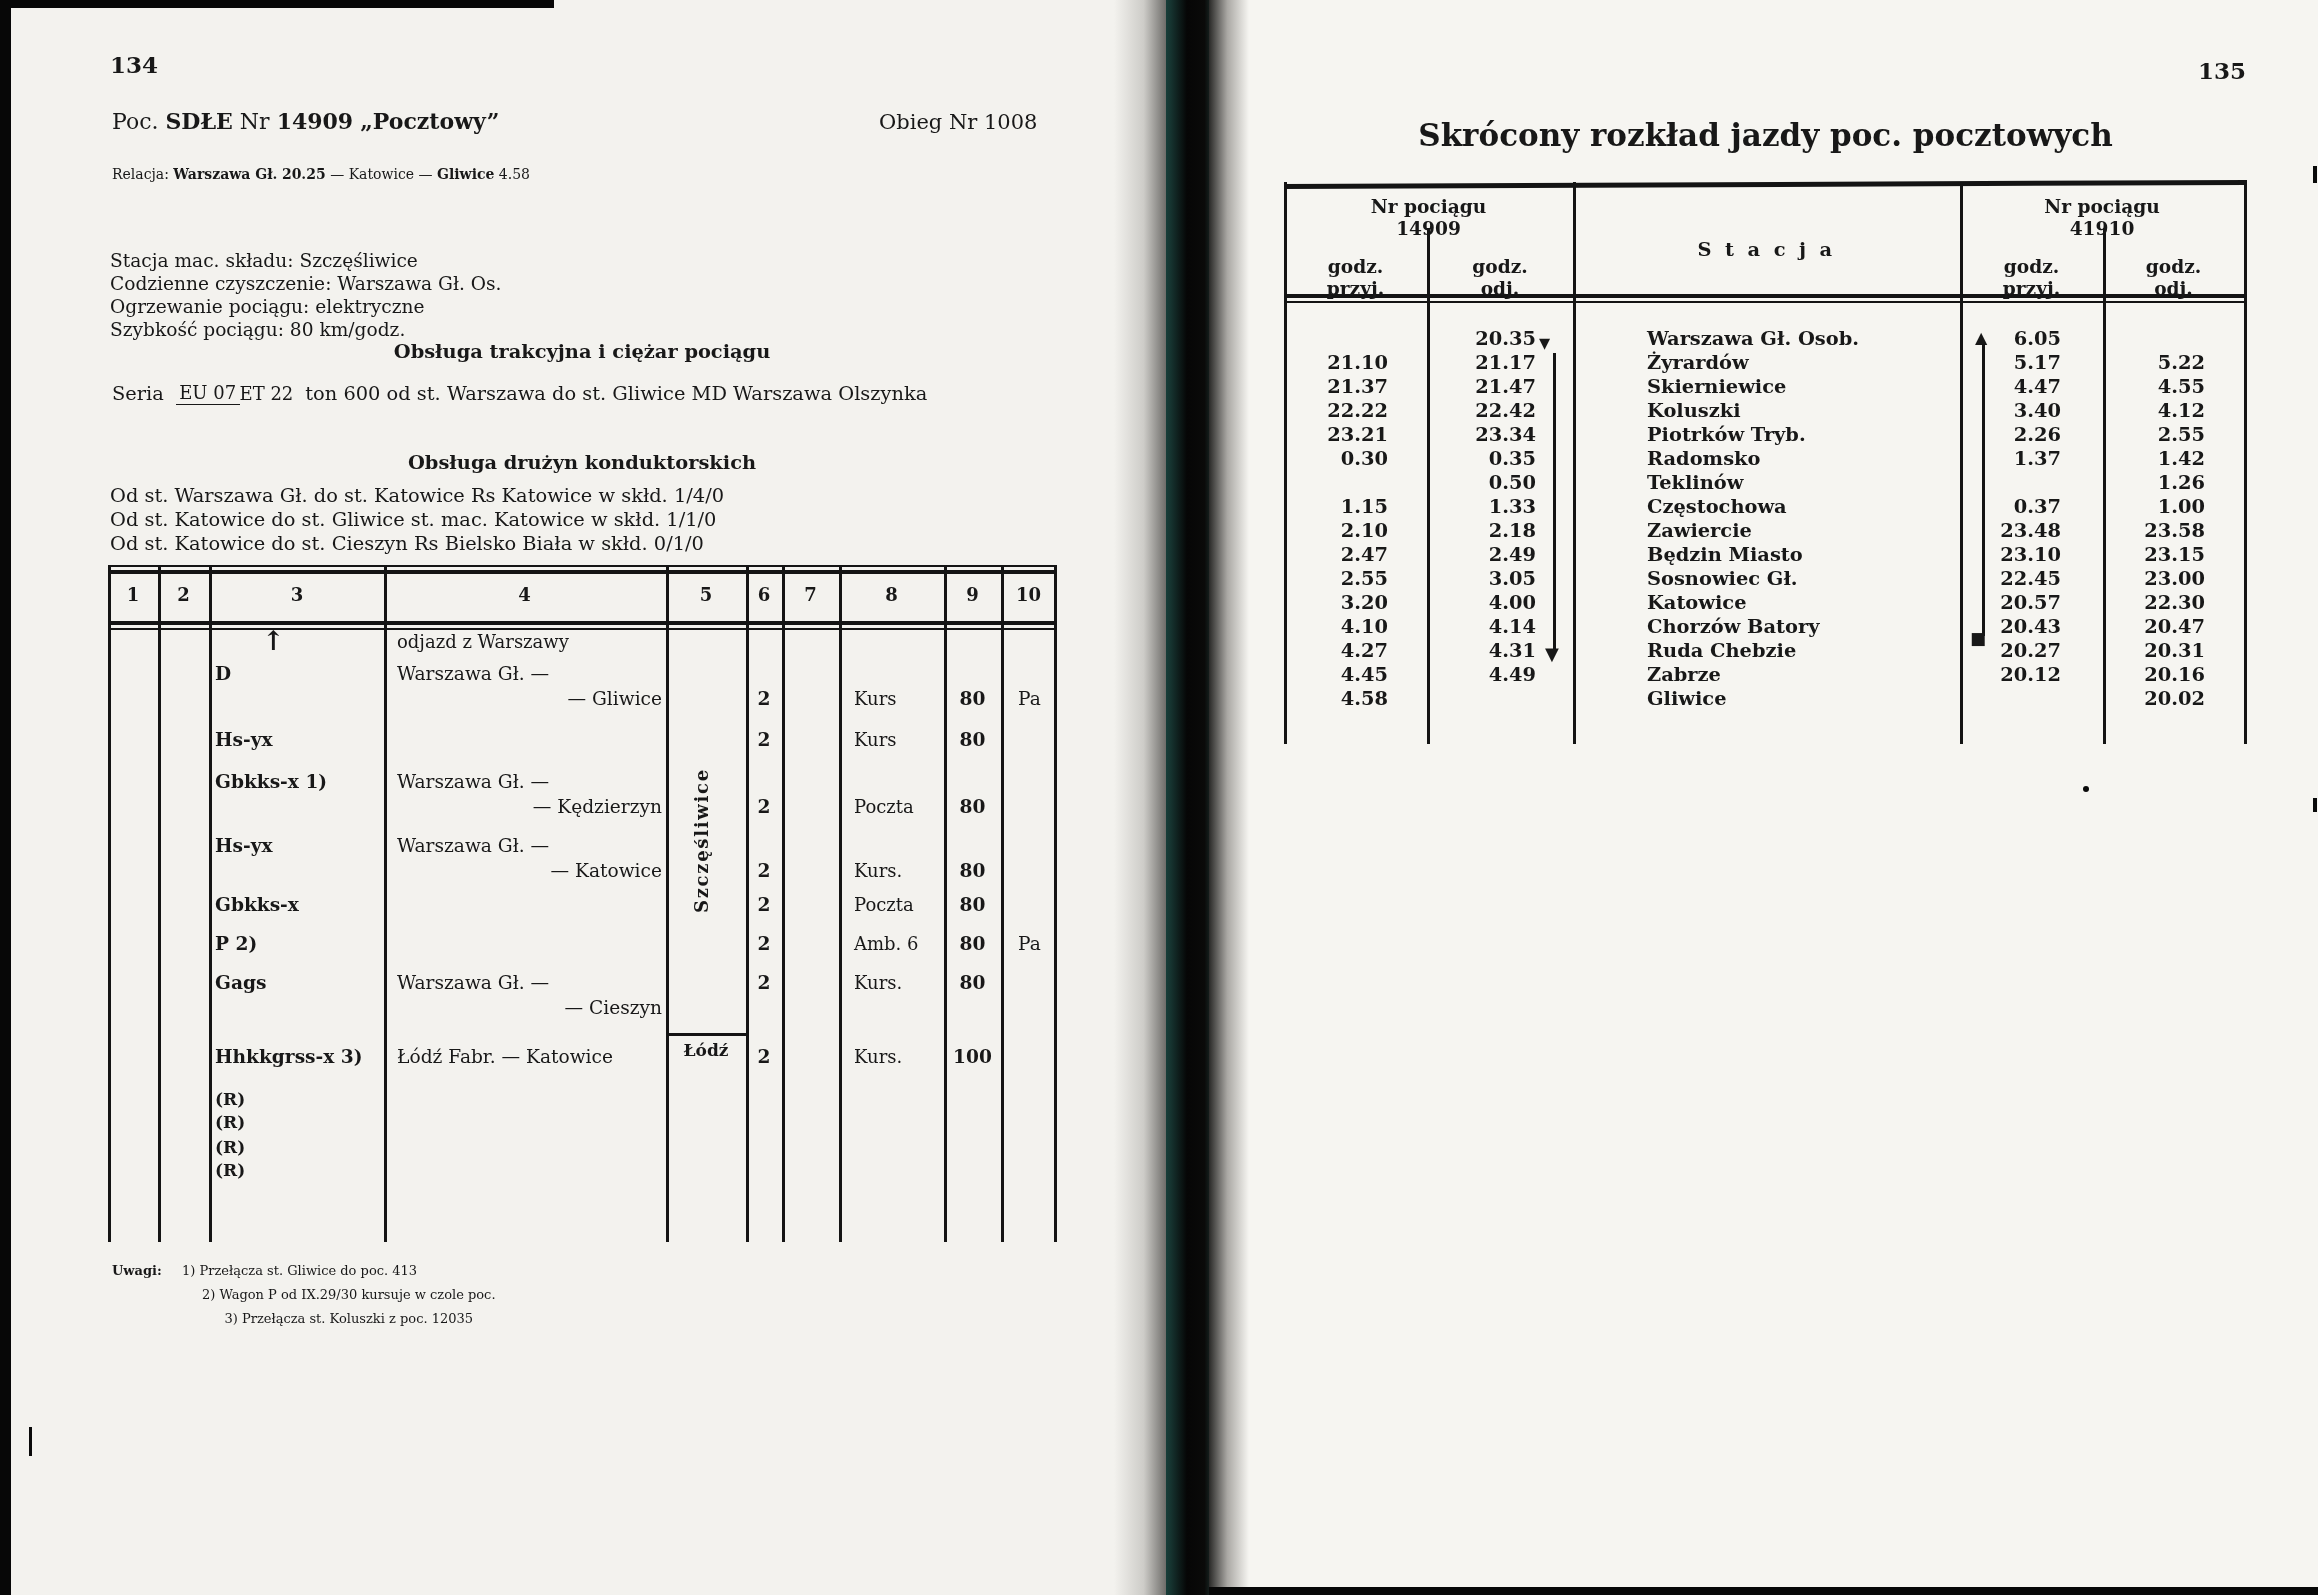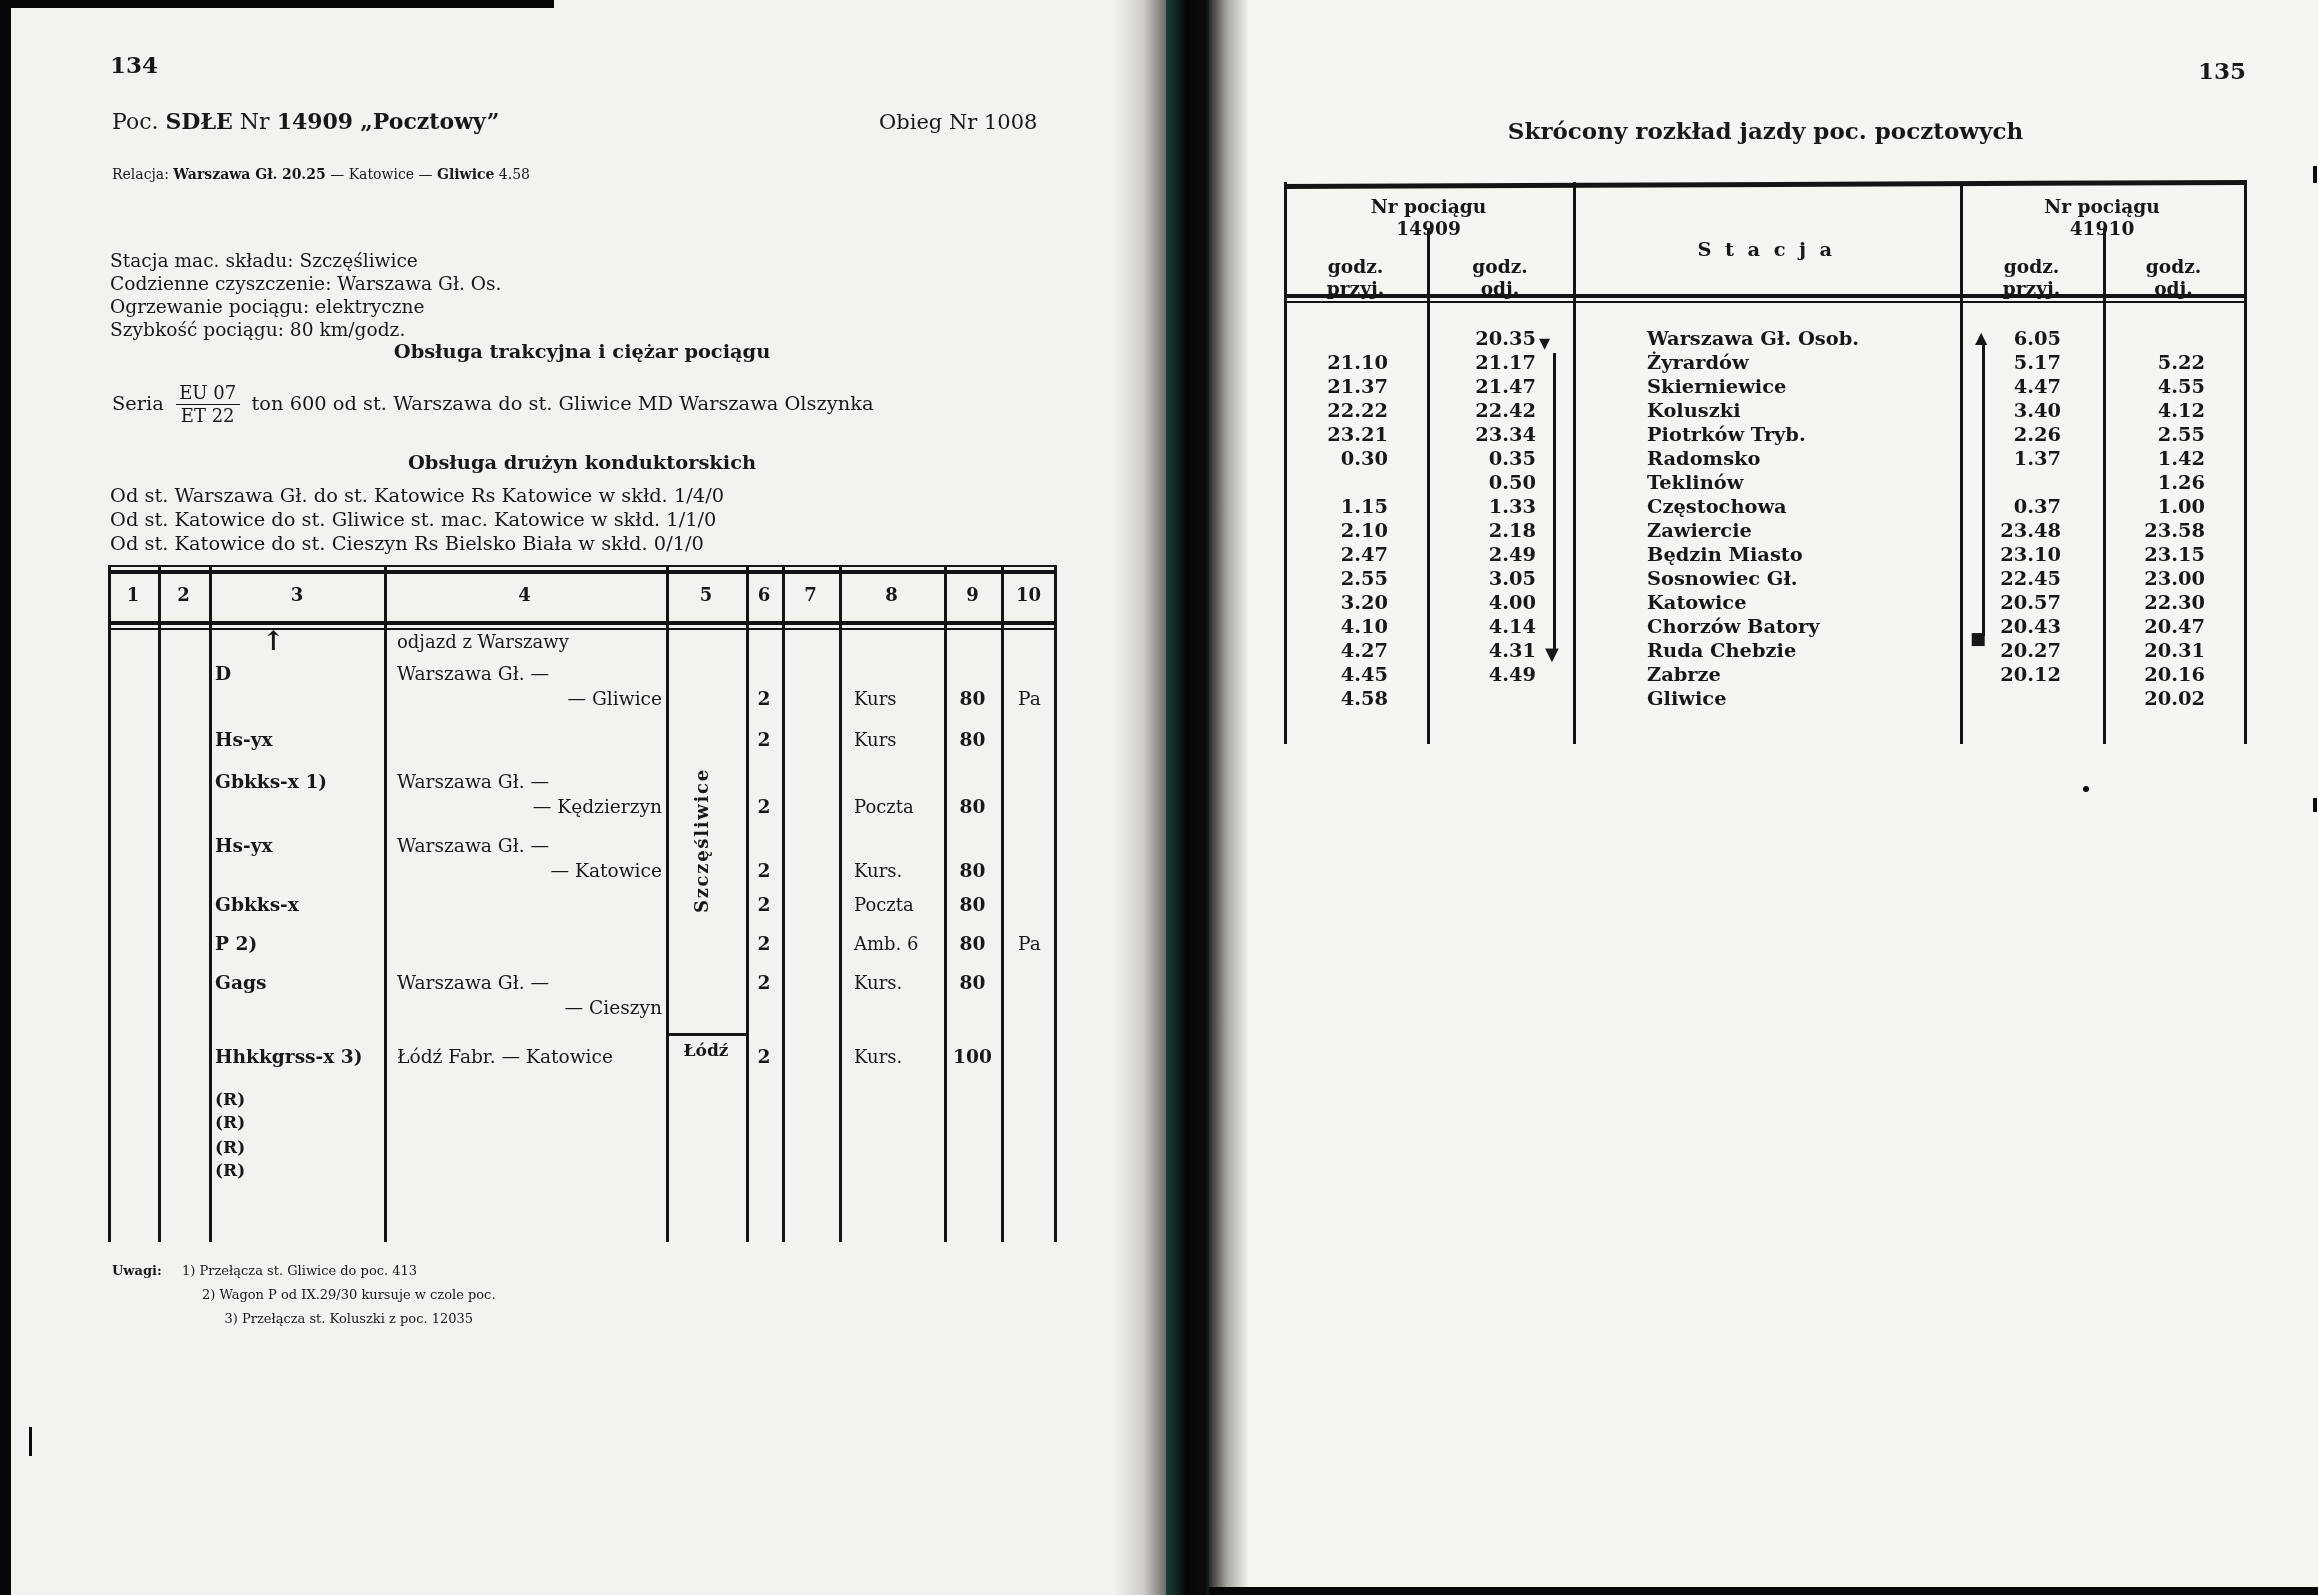--- a/index.html
+++ b/index.html
@@ -16,21 +16,21 @@
   #right-paper{position:absolute;left:1209px;top:0;width:1110px;height:1595px;background:#f6f5f1;}
   #gutter{position:absolute;left:1114px;top:0;width:135px;height:1595px;
     background:linear-gradient(to right, rgba(0,0,0,0) 0%, rgba(70,68,64,0.22) 22%, rgba(25,24,22,0.7) 42%, #060606 54%, #0a0a09 67%, rgba(95,92,88,0.5) 84%, rgba(0,0,0,0) 100%);}
   .edge{position:absolute;background:#070707;}
   
   .info{font-size:18.6px;line-height:23px;}
   .heading{font-weight:bold;font-size:19.4px;}
   .odline{font-size:19.4px;line-height:24px;}
   
   .seria{display:flex;align-items:center;gap:12px;font-size:19.4px;}
-  .frac{display:inline-flex;flex-direction:column;align-items:center;font-size:18px;line-height:21px;}
+  .frac{display:inline-flex;flex-direction:row;align-items:center;font-size:18px;line-height:21px;}
   .frac .num{border-bottom:1.7px solid #181818;padding:0 3.4px 0.8px 3.4px;}
   
   #ltable{position:absolute;left:108px;top:562px;width:948px;height:685px;}
   #ltable .colnum{position:absolute;top:22px;font-size:18px;font-weight:bold;text-align:center;}
   .lc3{position:absolute;left:107px;font-size:18.6px;font-weight:bold;white-space:nowrap;}
   .lc4a{position:absolute;left:289px;font-size:18.6px;white-space:nowrap;}
   .lc4b{position:absolute;left:289px;width:265px;text-align:right;font-size:18.6px;top:25px;white-space:nowrap;}
   .lc6{position:absolute;left:638px;width:36px;text-align:center;font-size:18.6px;font-weight:bold;}
   .lc8{position:absolute;left:746px;font-size:18px;white-space:nowrap;}
   .lc9{position:absolute;left:836px;width:57px;text-align:center;font-size:18.6px;font-weight:bold;}
@@ -233,21 +233,21 @@
       <span>Wagon P od IX.29/30 kursuje w czole poc.</span>
     </div>
     <div style="padding-left:90px;text-align:center;">
       <span>3)</span>
       <span>Przełącza st. Koluszki z poc. 12035</span>
     </div>
   </div>
 
   <div class="abs b" style="left:2198px;top:57px;font-size:23px;">135</div>
 
-  <div class="abs b ctr" style="left:1284px;top:117px;width:963px;font-size:23px;">Skrócony rozkład jazdy poc. pocztowych</div>
+  <div class="abs b ctr" style="left:1284px;top:117px;width:963px;font-size:31px;">Skrócony rozkład jazdy poc. pocztowych</div>
 
   <div id="rtable">
 
     <div class="hline thick" style="left:0;top:0;width:963px;transform:rotate(-0.25deg);"></div>
     <div class="hline" style="left:0;top:112px;width:963px;height:4.2px;"></div>
     <div class="hline" style="left:0;top:119px;width:963px;height:1.7px;"></div>
 
     <div class="vline" style="left:0;top:0;height:562px;"></div>
     <div class="vline" style="left:289px;top:0;height:562px;"></div>
     <div class="vline" style="left:676px;top:0;height:562px;"></div>

